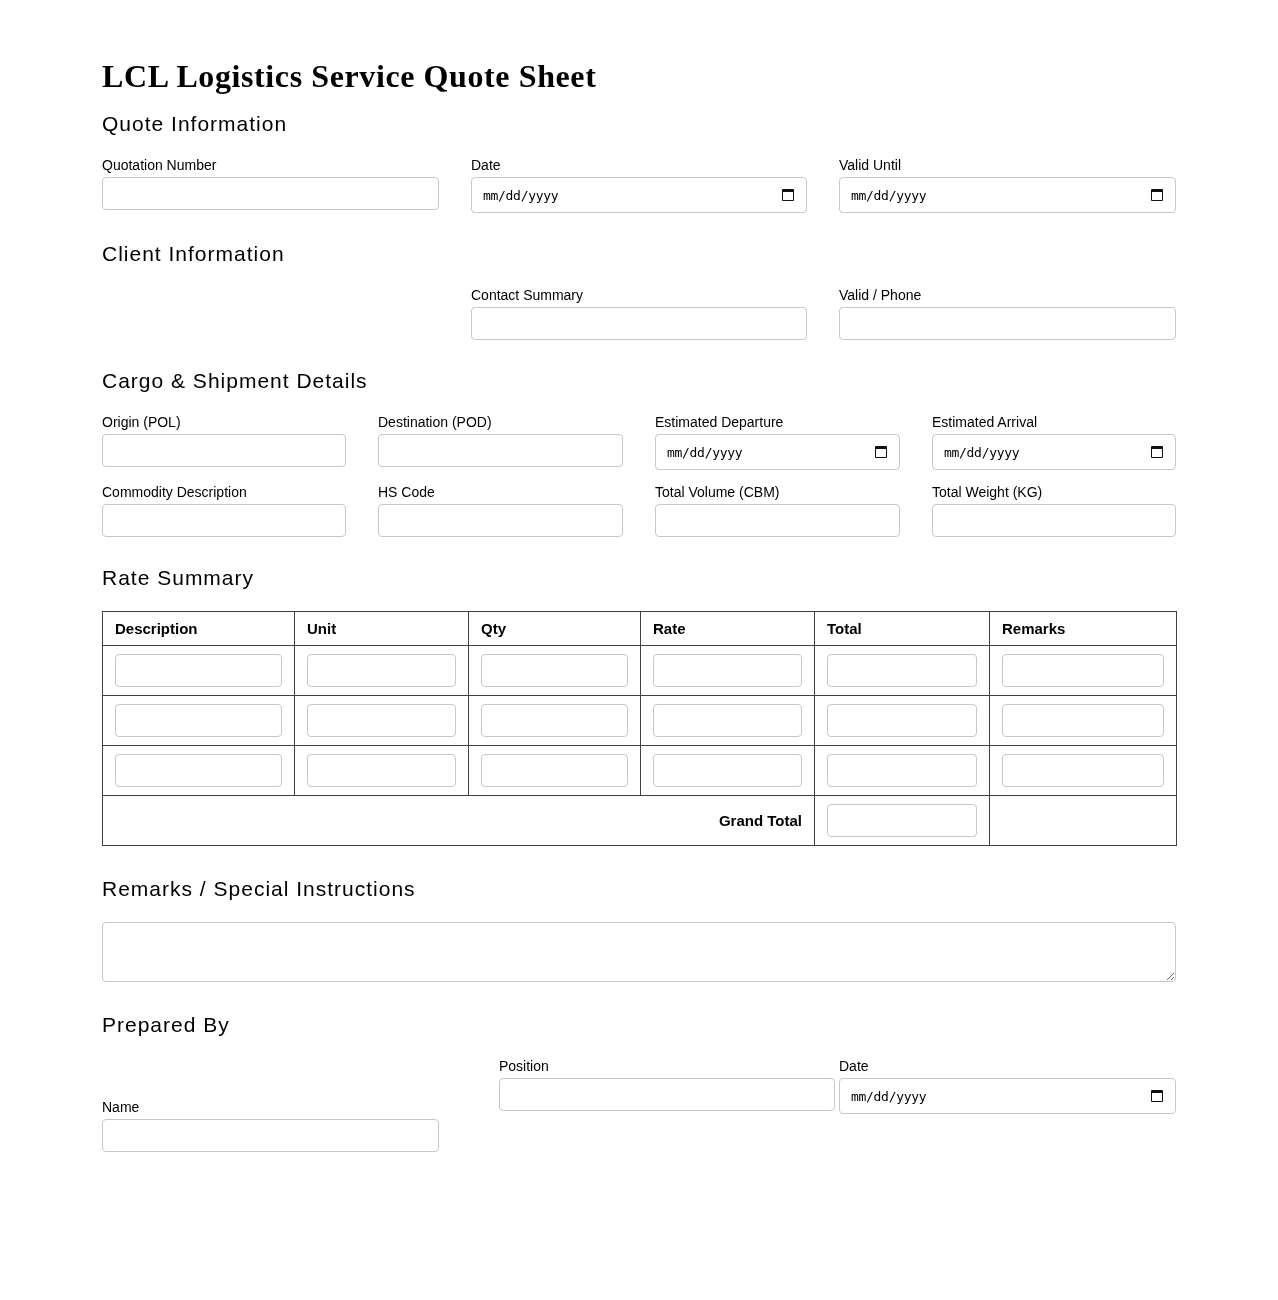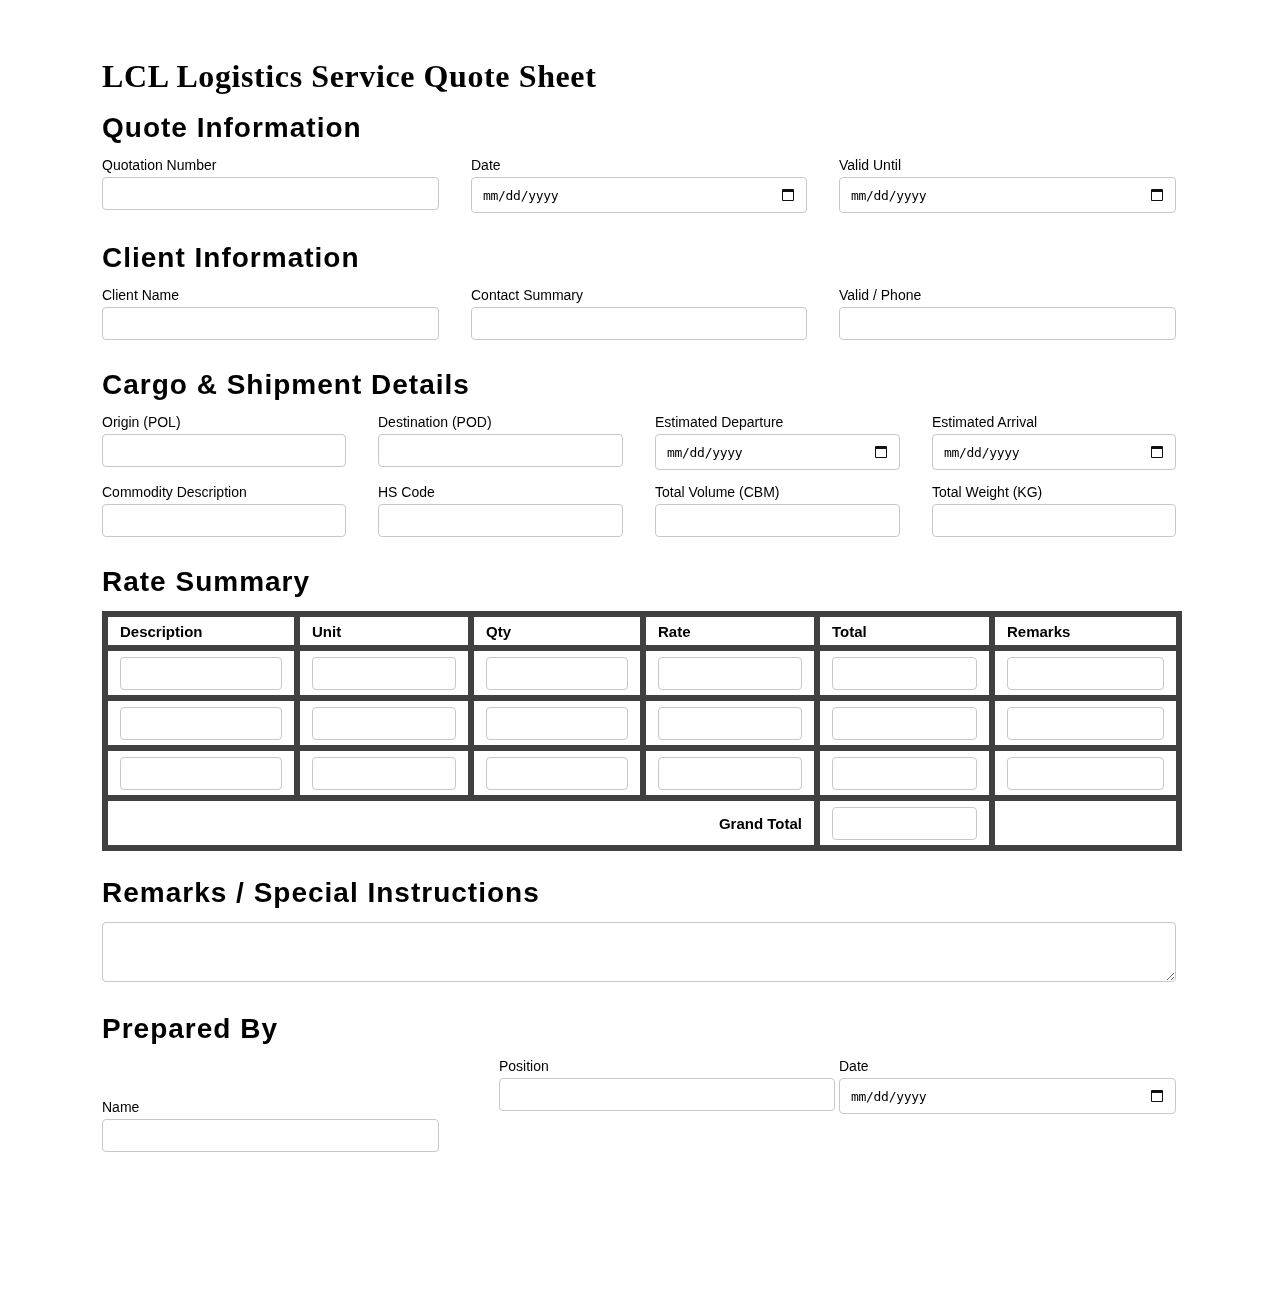--- a/index.html
+++ b/index.html
@@ -22,22 +22,22 @@
     font-weight: bold;
     margin: 0;
     position: absolute;
     top: 58px;
     left: 0;
     letter-spacing: 0.6px;
     white-space: nowrap;
     font-family: Liberation Serif, serif;
   }
   h2 {
-    font-size: 28px;
-    font-weight: bold;
+    font-size: 21px;
+    font-weight: normal;
     margin: 0;
     letter-spacing: 1px;
     white-space: nowrap;
   }
   .section { position: absolute; left: 0; width: 1074px; }
   .label {
     font-size: 14px;
     color: #000;
     display: block;
     margin-bottom: 3px;
@@ -84,21 +84,21 @@
   }
   table.rates {
     position: absolute;
     top: 611px;
     left: 0;
     width: 1074px;
     border-collapse: collapse;
     table-layout: fixed;
   }
   table.rates th, table.rates td {
-    border: 6px solid #404040;
+    border: 1px solid #404040;
     padding: 0 12px;
   }
   table.rates th {
     height: 34px;
     text-align: left;
     font-size: 15px;
     font-weight: bold;
   }
   table.rates td { height: 50px; }
   table.rates td .input { height: 33px; }
@@ -137,24 +137,20 @@
       <label class="label">Valid Until</label>
       <div class="date">
         <span class="date-text">mm/dd/yyyy</span>
         <span class="cal-icon"></span>
       </div>
     </div>
   </div>
 
   <div class="section" style="top:242px;">
     <h2>Client Information</h2>
-    <div class="field" style="left:0; top:45px; width:337px;">
-      <label class="label">Client Name</label>
-      <input class="input" type="text" value="" style="">
-    </div>
     <div class="field" style="left:369px; top:45px; width:336px;">
       <label class="label">Contact Summary</label>
       <input class="input" type="text" value="" style="">
     </div>
     <div class="field" style="left:737px; top:45px; width:337px;">
       <label class="label">Valid / Phone</label>
       <input class="input" type="text" value="" style="">
     </div>
   </div>
 

